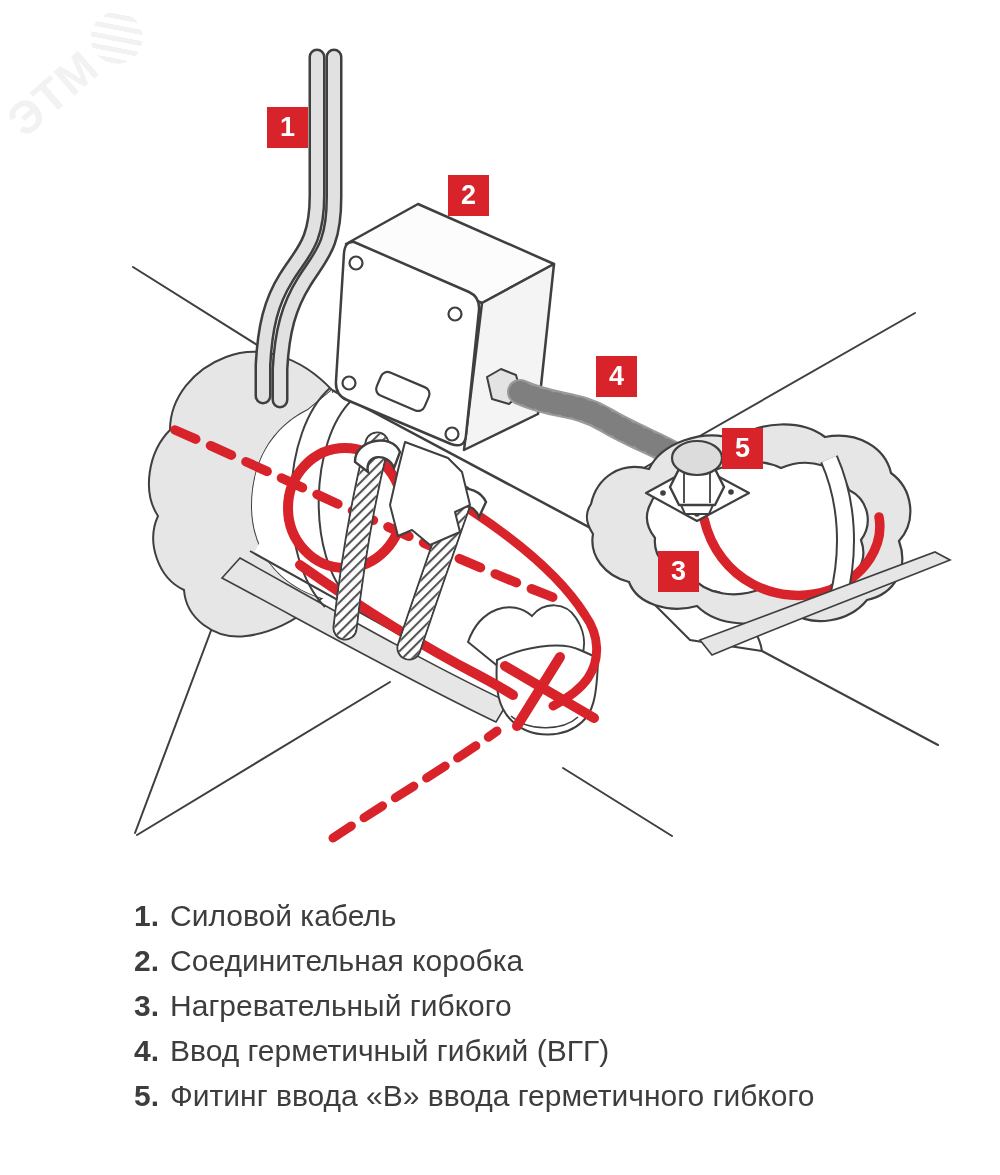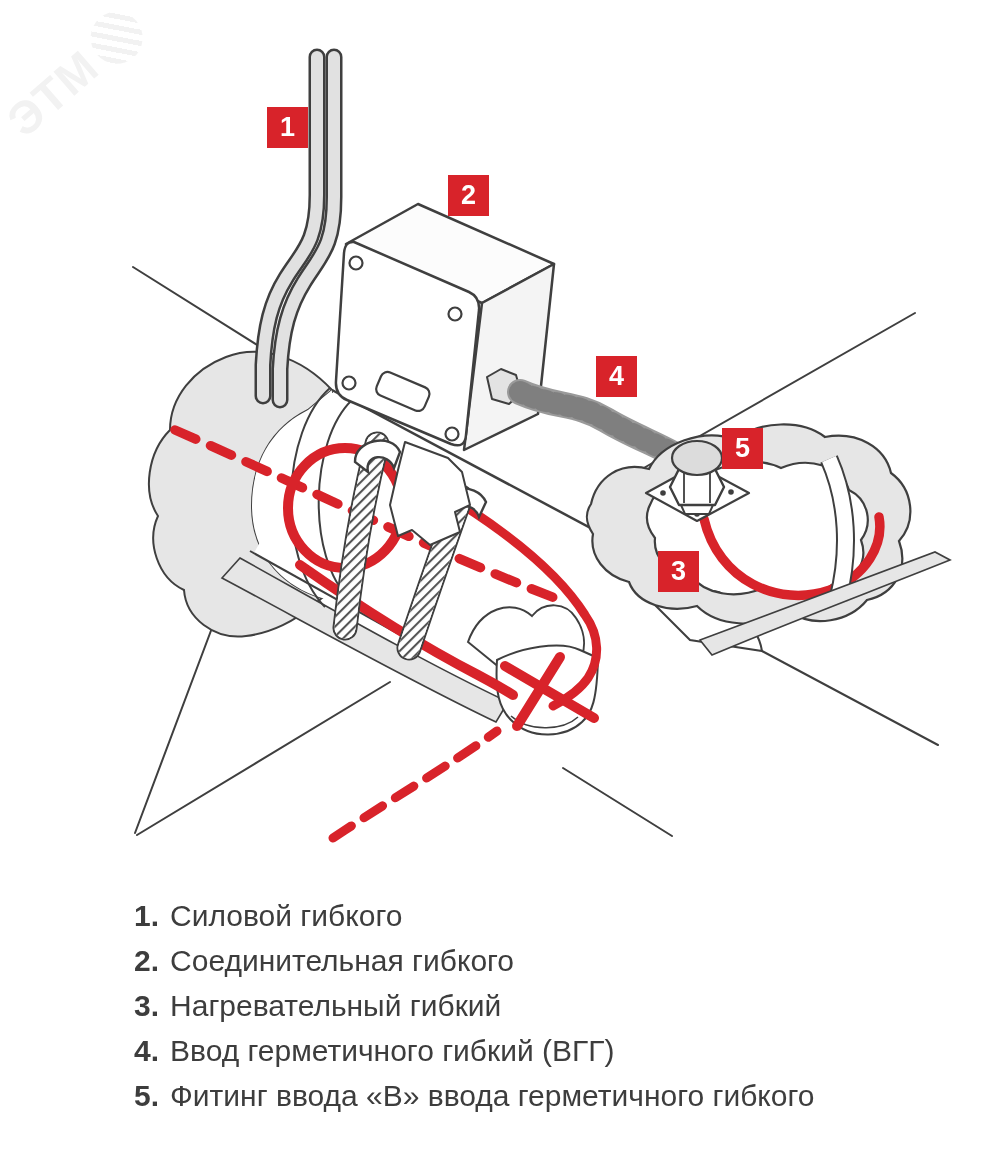--- a/index.html
+++ b/index.html
@@ -161,31 +161,31 @@
 
 <div class="marker" style="left:267px;top:107px;">1</div>
 <div class="marker" style="left:448px;top:175px;">2</div>
 <div class="marker" style="left:658px;top:551px;">3</div>
 <div class="marker" style="left:596px;top:356px;">4</div>
 <div class="marker" style="left:722px;top:428px;">5</div>
 
 <div class="legend">
   <div class="legend-row">
     <span class="lnum">1.</span>
-    <span class="ltext">Силовой гибкого</span>
+    <span class="ltext">Силовой кабель</span>
   </div>
   <div class="legend-row">
     <span class="lnum">2.</span>
-    <span class="ltext">Соединительная гибкого</span>
+    <span class="ltext">Соединительная коробка</span>
   </div>
   <div class="legend-row">
     <span class="lnum">3.</span>
-    <span class="ltext">Нагревательный гибкий</span>
+    <span class="ltext">Нагревательный гибкого</span>
   </div>
   <div class="legend-row">
     <span class="lnum">4.</span>
-    <span class="ltext">Ввод герметичного гибкий (ВГГ)</span>
+    <span class="ltext">Ввод герметичный гибкий (ВГГ)</span>
   </div>
   <div class="legend-row">
     <span class="lnum">5.</span>
     <span class="ltext">Фитинг ввода «В» ввода герметичного гибкого</span>
   </div>
 </div>
 
 </body></html>

